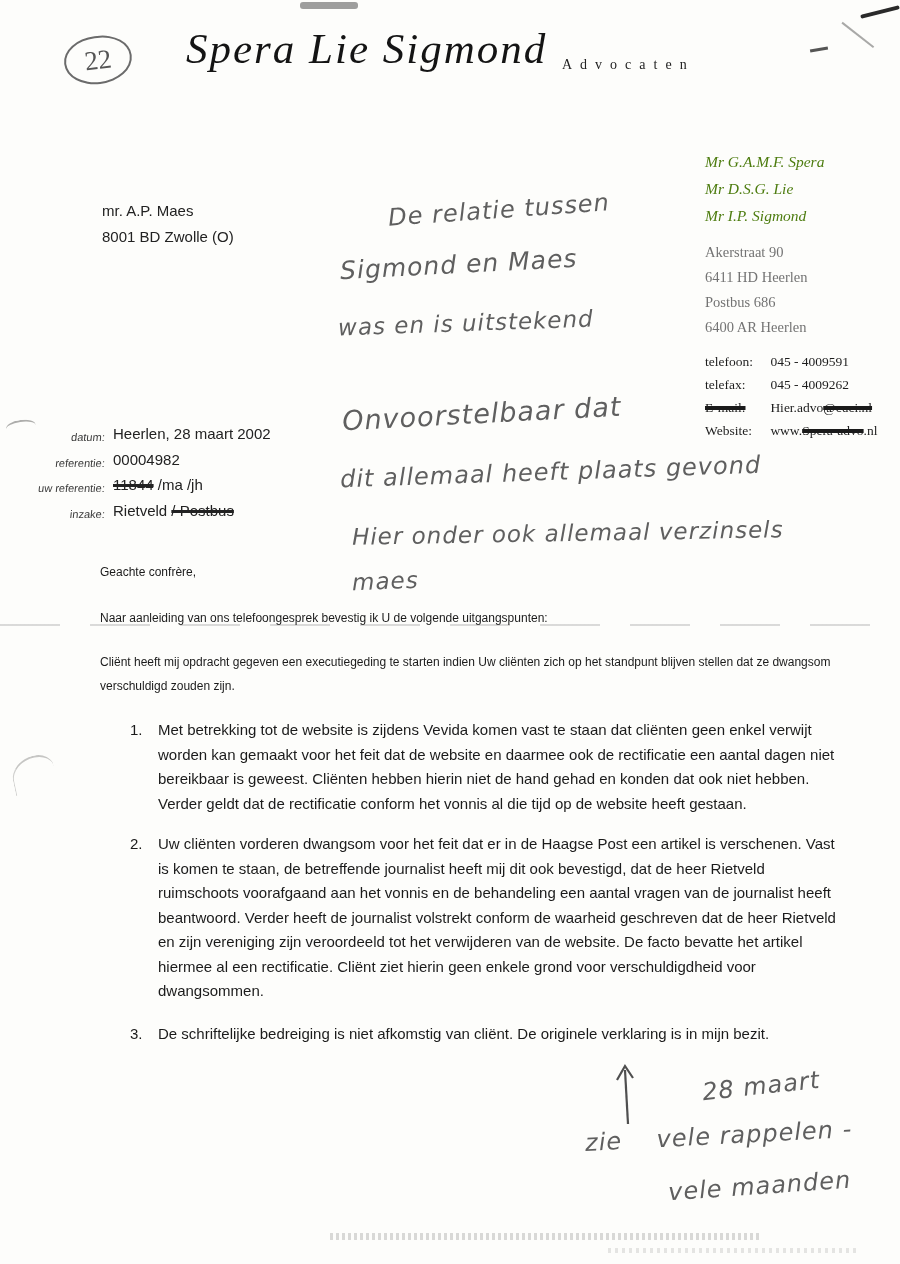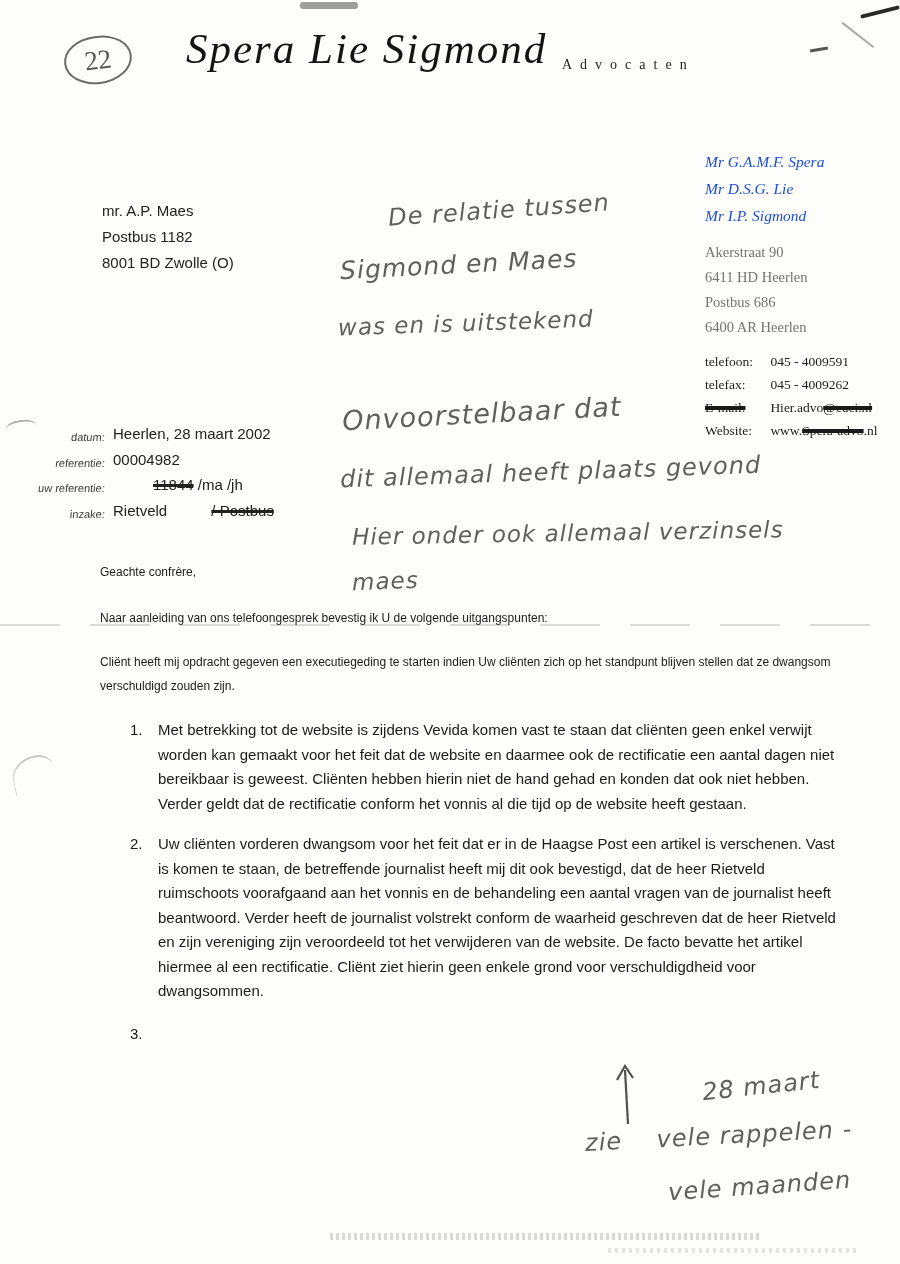--- a/index.html
+++ b/index.html
@@ -21,29 +21,29 @@
     font-family:"Liberation Serif",serif;font-style:italic;font-size:43px;
     letter-spacing:2px;color:#141414;
   }
   .firm-type{
     position:absolute;left:546px;top:57px;
     font-family:"Liberation Serif",serif;font-size:14px;letter-spacing:8px;color:#222;margin-left:16px;
   }
   
   .lawyers{position:absolute;left:705px;top:148px;
     font-family:"Liberation Serif",serif;font-style:italic;font-size:15.5px;
-    line-height:27px;color:#1d4ed8;}
+    line-height:27px;color:#4d7c0f;}
   .office-address{position:absolute;left:705px;top:240px;
     font-family:"Liberation Serif",serif;font-size:14.5px;line-height:25px;color:#737373;}
   .contact{position:absolute;left:705px;top:350px;
     font-family:"Liberation Serif",serif;font-size:13.5px;line-height:23px;color:#1d1d1d;}
   .contact .row{white-space:nowrap;}
   .contact .lbl{display:inline-block;width:62px;}
   .scribbled{text-decoration:line-through;text-decoration-thickness:4px;text-decoration-color:#1a1a1a;}
-  .struck{text-decoration:line-through;text-decoration-thickness:2.5px;text-decoration-color:#222;margin-left:40px;}
+  .struck{text-decoration:line-through;text-decoration-thickness:2.5px;text-decoration-color:#222;}
   
   .recipient{position:absolute;left:102px;top:198px;font-size:15px;line-height:26px;color:#222;}
   
   .refs{position:absolute;left:20px;top:423px;font-size:15px;line-height:22.5px;}
   .refs .row{display:flex;}
   .refs .lbl{width:85px;text-align:right;padding-right:8px;
     font-size:11px;color:#3a3a3a;transform:skewX(-6deg);padding-top:3px;}
   .refs .val{color:#222;}
   
   .body-text{position:absolute;left:100px;width:745px;font-size:12px;line-height:24px;color:#1b1b1b;}
@@ -134,21 +134,20 @@
       <span><span>Hier.advo</span><span class="scribbled">@cuci.nl</span></span>
     </div>
     <div class="row">
       <span class="lbl">Website:</span>
       <span><span>www.</span><span class="scribbled">Spera-advo</span><span>.nl</span></span>
     </div>
   </div>
 
   <div class="recipient">
     <div>mr. A.P. Maes</div>
-    <div>Postbus 1182</div>
     <div>8001 BD  Zwolle (O)</div>
   </div>
 
   <div class="refs">
     <div class="row">
       <span class="lbl">datum:</span>
       <span class="val">Heerlen, 28 maart 2002</span>
     </div>
     <div class="row">
       <span class="lbl">referentie:</span>
@@ -180,20 +179,21 @@
   <div class="list-item item1">
     <span class="num">1.</span>
     <span>Met betrekking tot de website is zijdens Vevida komen vast te staan dat cliënten geen enkel verwijt worden kan gemaakt voor het feit dat de website en daarmee ook de rectificatie een aantal dagen niet bereikbaar is geweest. Cliënten hebben hierin niet de hand gehad en konden dat ook niet hebben. Verder geldt dat de rectificatie conform het vonnis al die tijd op de website heeft gestaan.</span>
   </div>
   <div class="list-item item2">
     <span class="num">2.</span>
     <span>Uw cliënten vorderen dwangsom voor het feit dat er in de Haagse Post een artikel is verschenen. Vast is komen te staan, de betreffende journalist heeft mij dit ook bevestigd, dat de heer Rietveld ruimschoots voorafgaand aan het vonnis en de behandeling een aantal vragen van de journalist heeft beantwoord. Verder heeft de journalist volstrekt conform de waarheid geschreven dat de heer Rietveld en zijn vereniging zijn veroordeeld tot het verwijderen van de website. De facto bevatte het artikel hiermee al een rectificatie. Cliënt ziet hierin geen enkele grond voor verschuldigdheid voor dwangsommen.</span>
   </div>
   <div class="list-item item3">
     <span class="num">3.</span>
+    <span>De schriftelijke bedreiging is niet afkomstig van cliënt. De originele verklaring is in mijn bezit.</span>
   </div>
 
   <svg class="arrow-up" width="30" height="70" viewBox="0 0 30 70">
     <line x1="16" y1="66" x2="13" y2="12" stroke="#4f4f4f" stroke-width="2.2"></line>
     <polyline points="5,22 13,8 21,20" fill="none" stroke="#4f4f4f" stroke-width="2.2"></polyline>
   </svg>
   <div class="hand" style="left:702px;top:1072px;font-size:24px;transform:rotate(-6deg);">28 maart</div>
   <div class="hand" style="left:585px;top:1122px;font-size:24px;transform:rotate(-3deg);white-space:pre;">zie    vele rappelen -</div>
   <div class="hand" style="left:668px;top:1172px;font-size:24px;transform:rotate(-4deg);">vele maanden</div>
 

